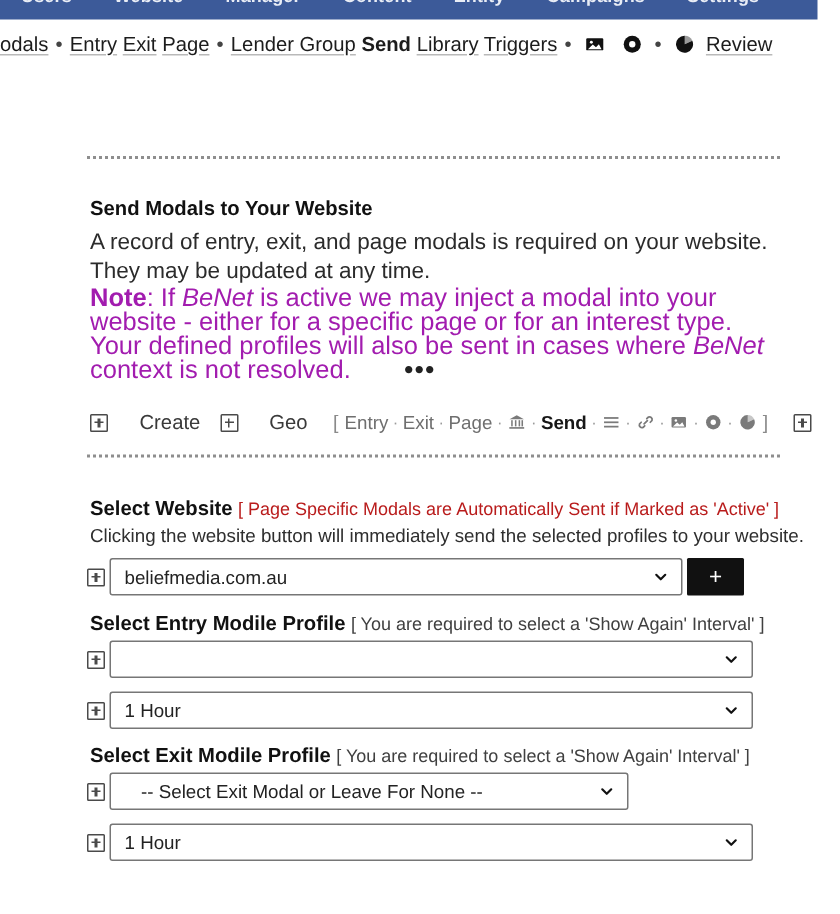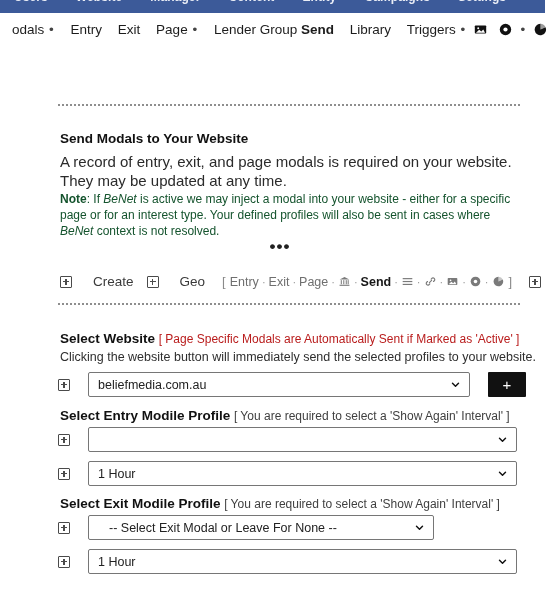--- a/index.html
+++ b/index.html
@@ -28,21 +28,21 @@
     letter-spacing: .1px;
   }
 
   
   .crumbs {
     position: absolute; left: 0; top: 21px; width: 560px;
     font-size: 13.5px; color: #1c1c1c;
     white-space: nowrap; line-height: 18px;
     padding-left: 0;
   }
-  .crumbs span.link { text-underline-offset: 2px; text-decoration-color:#b9b9b9;margin-left:12px; }
+  .crumbs span.link { text-decoration: underline; text-underline-offset: 2px; text-decoration-color:#b9b9b9; }
   .crumbs span.bold { font-weight: 700; }
   .crumbs span.sep { color:#444; padding: 0 1px; }
   .crumbs .ci { display:inline-block; vertical-align:-2px; }
 
   .tabrow {
     position:absolute; left:60px; top:70px;
     font-size:13.5px; color:#9b9b9b; white-space:nowrap;
     display:flex; align-items:center; gap:7px;
   }
   .tabrow .grp { display:flex; align-items:center; gap:5px; margin-right:9px; }
@@ -81,21 +81,21 @@
   .h-title {
     position:absolute; left:60px; top:131px;
     font-size:13.5px; font-weight:700; color:#111;
   }
   .para {
     position:absolute; left:60px; top:152px; width:452px;
     font-size:15px; color:#2b2b2b; line-height:19px;
   }
   .note {
     position:absolute; left:60px; top:191px; width:452px;
-    font-size:12px; color:#14532d; line-height:16px;
+    font-size:17px; color:#a21caf; line-height:16px;
   }
   .note b { font-weight:700; }
   .note i { font-style: italic; }
 
   .dots3 {
     position:absolute; left:0; top:240px; width:560px; text-align:center;
     font-size:17px; letter-spacing:1px; color:#222; font-weight:700; line-height:14px;
   }
 
   .actionrow {
@@ -120,21 +120,21 @@
   }
   .lbl-line .strong { font-weight:700; font-size:13.5px; }
   .lbl-line .hint { color:#b91c1c; font-size:12px; }
   .lbl-line .hint.alert { color:#404040; }
 
   .sub-line {
     position:absolute; left:60px; font-size:12.5px; color:#2e2e2e; white-space:nowrap;
   }
 
   .fieldrow {
-    position:absolute; left:58px; display:flex; align-items:center; gap:18px;
+    position:absolute; left:58px; display:flex; align-items:center; gap:3px;
   }
   .sel {
     position:relative; height:25px; border:1px solid #767676; background:#fff;
     border-radius:2px; display:flex; align-items:center;
     padding:0 26px 0 9px; font-size:12.5px; color:#222;
     font-family:"Liberation Sans", sans-serif;
   }
   .sel .chev {
     position:absolute; right:9px; top:50%; transform:translateY(-55%);
     width:9px; height:9px;

